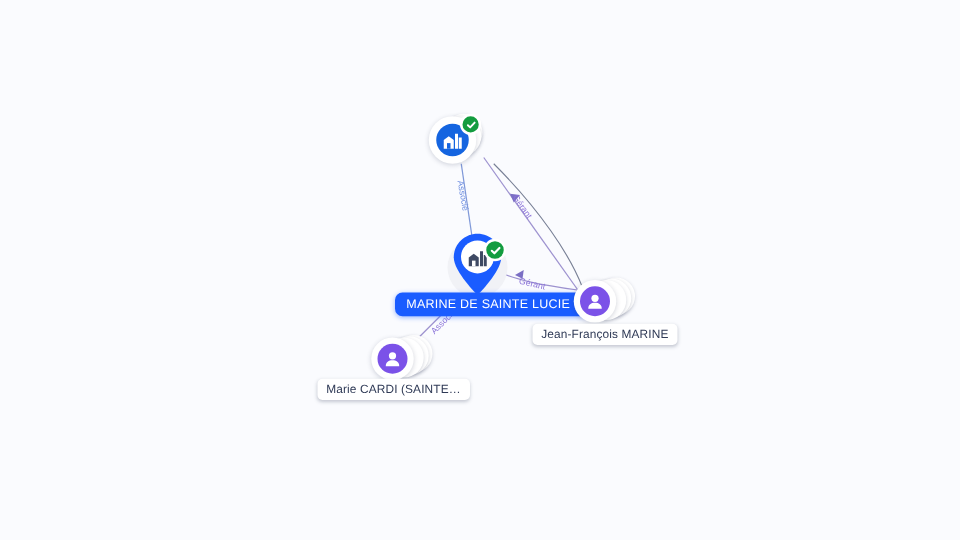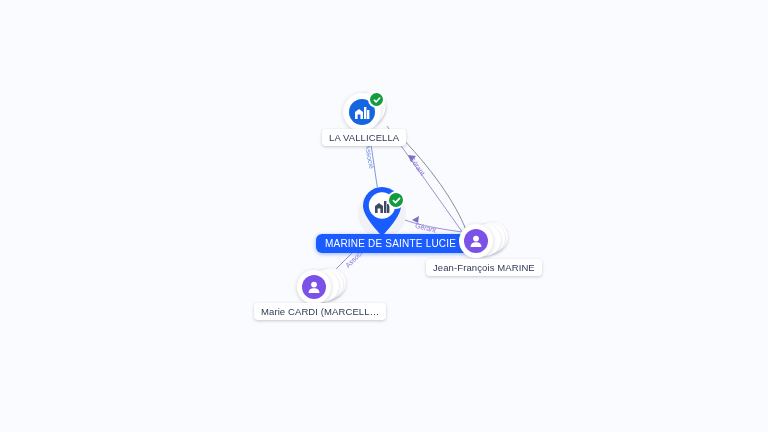--- a/index.html
+++ b/index.html
@@ -91,21 +91,20 @@
         <rect x="13" y="5" width="2.4" height="9" fill="#ffffff"></rect>
         <rect x="3.6" y="9.5" width="2.8" height="4.5" fill="#1565e0"></rect>
       </svg>
     </div>
     <div class="check-badge" style="left:26px;top:1px;width:13px;height:13px;">
       <svg width="8" height="8" viewBox="0 0 10 10">
         <path d="M1.6 5.2 L3.9 7.4 L8.4 2.6" stroke="#ffffff" stroke-width="1.9" fill="none" stroke-linecap="round" stroke-linejoin="round"></path>
       </svg>
     </div>
   </div>
-  <div class="label" style="left:322px;top:129px;">LA VALLICELLA</div>
 
   <div class="node" style="left:358px;top:186px;width:56px;height:56px;">
     <div class="pin-halo" style="left:0px;top:4px;width:48px;height:48px;"></div>
     <svg width="44" height="52" viewBox="0 0 44 52" style="position:absolute;left:2px;top:0px;">
       <path d="M22 1 C11.5 1 3 9.4 3 19.8 C3 31.5 22 50 22 50 C22 50 41 31.5 41 19.8 C41 9.4 32.5 1 22 1 Z" fill="#1a5cff"></path>
       <circle cx="22" cy="19.5" r="13.2" fill="#ffffff"></circle>
     </svg>
     <div style="position:absolute;left:14px;top:12px;width:20px;height:16px;display:flex;align-items:center;justify-content:center;">
       <svg width="18" height="15" viewBox="0 0 16 15">
         <path d="M1 14 L1 7 L5 4 L9 7 L9 14 Z" fill="#3f4a63"></path>
@@ -141,15 +140,15 @@
     <div class="stack" style="left:18px;top:3px;width:31px;height:31px;"></div>
     <div class="stack" style="left:13px;top:4px;width:32px;height:32px;"></div>
     <div class="disc" style="left:3px;top:4px;width:34px;height:34px;box-shadow:0 1px 4px rgba(40,50,80,.22);"></div>
     <div class="person-core" style="left:8px;top:9px;width:24px;height:24px;">
       <svg width="14" height="14" viewBox="0 0 14 14">
         <circle cx="7" cy="4.6" r="2.9" fill="#ffffff"></circle>
         <path d="M1.6 13 C1.6 9.6 4.0 8.2 7 8.2 C10 8.2 12.4 9.6 12.4 13 Z" fill="#ffffff"></path>
       </svg>
     </div>
   </div>
-  <div class="label" style="left:254px;top:303px;">Marie CARDI (MARCELL…</div>
+  <div class="label" style="left:254px;top:303px;">Marie CARDI (SAINTE…</div>
 
 </div>
 
 </body></html>

